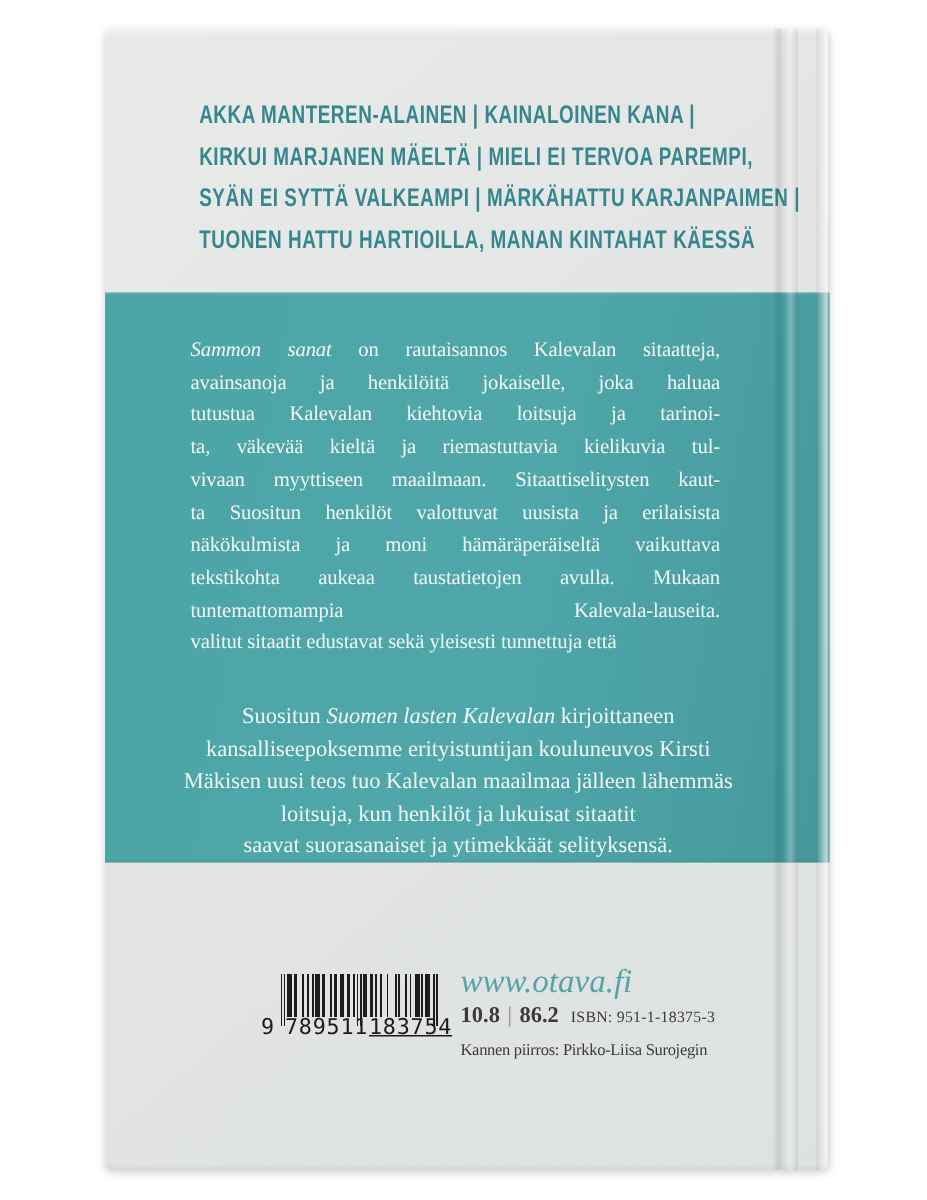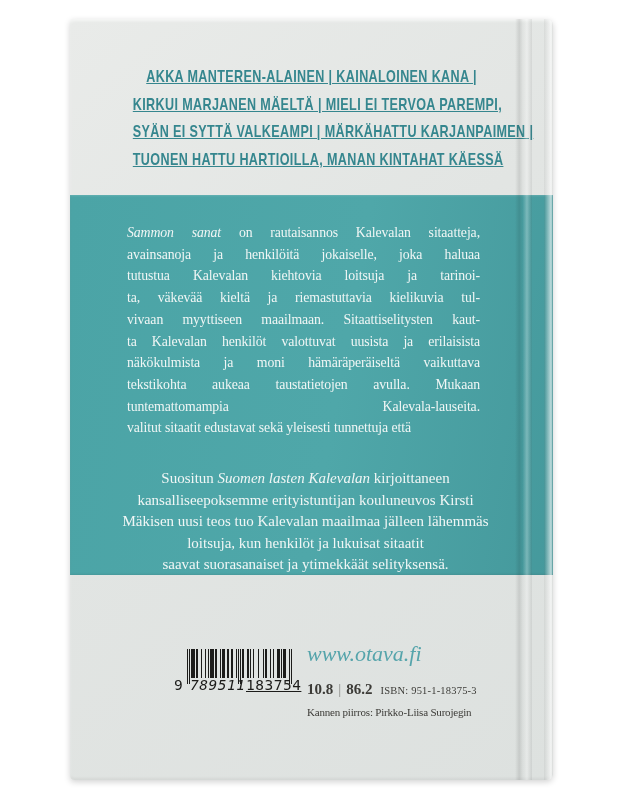--- a/index.html
+++ b/index.html
@@ -10,25 +10,24 @@
   }
   .book{
     position:absolute;left:70px;top:19px;width:483px;height:761px;
     background:linear-gradient(140deg,#e9ebe9 0%,var(--cover,#e2e5e3) 45%,#dde1df 100%);
     border-radius:4px 6px 6px 4px;
     box-shadow:0 2px 6px rgba(0,0,0,0.18), inset 0 2px 3px rgba(255,255,255,0.6), inset 0 -2px 3px rgba(0,0,0,0.05);
   }
   
   .quotes{
     position:absolute;top:44px;left:0;right:0;
-    text-align:center;
     color:var(--quote_teal,#35868e);
     font-family:"Liberation Sans",sans-serif;
     font-weight:bold;font-stretch:condensed;
-    font-size:17px;letter-spacing:0.5px;text-decoration:underline;
+    font-size:17px;letter-spacing:0.5px;
   }
   .quotes .line{
     line-height:27.5px;white-space:nowrap;
     transform:scaleX(0.74);transform-origin:center;
   }
   
   .panel{
     position:absolute;top:176px;left:0;right:0;height:380px;
     background:linear-gradient(100deg,var(--panel_teal,#4ba4a6) 0%, #4fa7a9 55%, #45999c 100%);
     box-shadow:inset 0 1px 2px rgba(255,255,255,0.15), inset 0 -1px 2px rgba(0,0,0,0.08);
@@ -49,28 +48,28 @@
   .it{font-style:italic;}
   
   .barcode-wrap{position:absolute;left:104px;top:630px;width:130px;}
   .barcode-wrap svg{display:block;margin-left:13px;width:105px;height:35px;fill:var(--barcode_ink,#1c1c1a);}
   .bc-digits{
     position:relative;margin-top:-7px;display:flex;
     font-family:"DejaVu Sans Mono",monospace;
     font-size:14.5px;color:var(--barcode_ink,#1c1c1a);
   }
   .bc-digits .d9{width:13px;}
-  .bc-digits .dg1{width:52px;margin-left:3px;text-align:left;letter-spacing:0.5px;font-style:italic;}
+  .bc-digits .dg1{width:52px;margin-left:3px;text-align:left;letter-spacing:0.5px;}
   .bc-digits .dg2{width:52px;margin-left:4px;text-align:center;letter-spacing:0.5px;text-decoration:underline;}
   .pub-info{position:absolute;left:237px;top:623px;color:var(--ink,#3c3b37);}
   .url{
     font-style:italic;font-size:22px;line-height:24px;
     color:var(--url_teal,#55a4ab);
   }
-  .codes{margin-top:14px;font-size:15px;line-height:18px;}
+  .codes{margin-top:2px;font-size:15px;line-height:18px;}
   .codes .code{font-weight:bold;}
   .codes .sep{color:#8b8b88;font-weight:normal;margin:0 5px;}
   .codes .isbn{font-size:10.5px;margin-left:8px;letter-spacing:0.2px;}
   .credit{margin-top:6px;font-size:11px;letter-spacing:-0.2px;}
   
   .hinge{
     position:absolute;top:0;bottom:0;right:21px;width:17px;pointer-events:none;
     background:linear-gradient(to right,
       rgba(0,0,0,0) 0%, rgba(0,0,0,0.10) 25%, rgba(0,0,0,0.02) 45%,
       rgba(255,255,255,0.28) 70%, rgba(0,0,0,0.07) 100%);
@@ -93,21 +92,21 @@
       <div class="line"><span>TUONEN HATTU HARTIOILLA, MANAN KINTAHAT KÄESSÄ</span></div>
     </div>
 
   <div class="panel">
     <div class="para1">
         <div class="line"><span class="it">Sammon sanat</span><span> on rautaisannos Kalevalan sitaatteja,</span></div>
         <div class="line"><span>avainsanoja ja henkilöitä jokaiselle, joka haluaa</span></div>
         <div class="line"><span>tutustua Kalevalan kiehtovia loitsuja ja tarinoi-</span></div>
         <div class="line"><span>ta, väkevää kieltä ja riemastuttavia kielikuvia tul-</span></div>
         <div class="line"><span>vivaan myyttiseen maailmaan. Sitaattiselitysten kaut-</span></div>
-        <div class="line"><span>ta Kalevalan henkilöt valottuvat uusista ja erilaisista</span></div>
+        <div class="line"><span>ta Suositun henkilöt valottuvat uusista ja erilaisista</span></div>
         <div class="line"><span>näkökulmista ja moni hämäräperäiseltä vaikuttava</span></div>
         <div class="line"><span>tekstikohta aukeaa taustatietojen avulla. Mukaan</span></div>
         <div class="line"><span>tuntemattomampia Kalevala-lauseita.</span></div>
         <div class="line"><span>valitut sitaatit edustavat sekä yleisesti tunnettuja että</span></div>
       </div>
     <div class="para2">
         <div class="line"><span>Suositun </span><span class="it">Suomen lasten Kalevalan</span><span> kirjoittaneen</span></div>
         <div class="line"><span>kansalliseepoksemme erityistuntijan kouluneuvos Kirsti</span></div>
         <div class="line"><span>Mäkisen uusi teos tuo Kalevalan maailmaa jälleen lähemmäs</span></div>
         <div class="line"><span>loitsuja, kun henkilöt ja lukuisat sitaatit</span></div>

